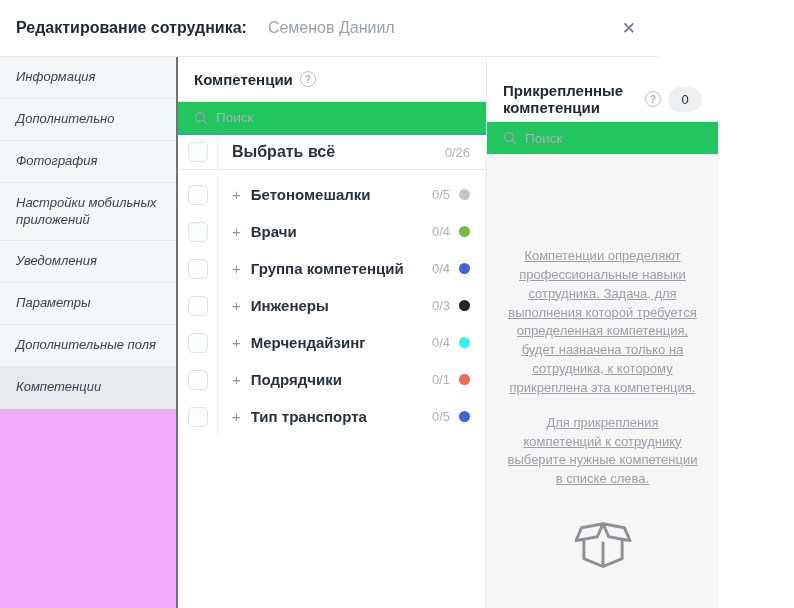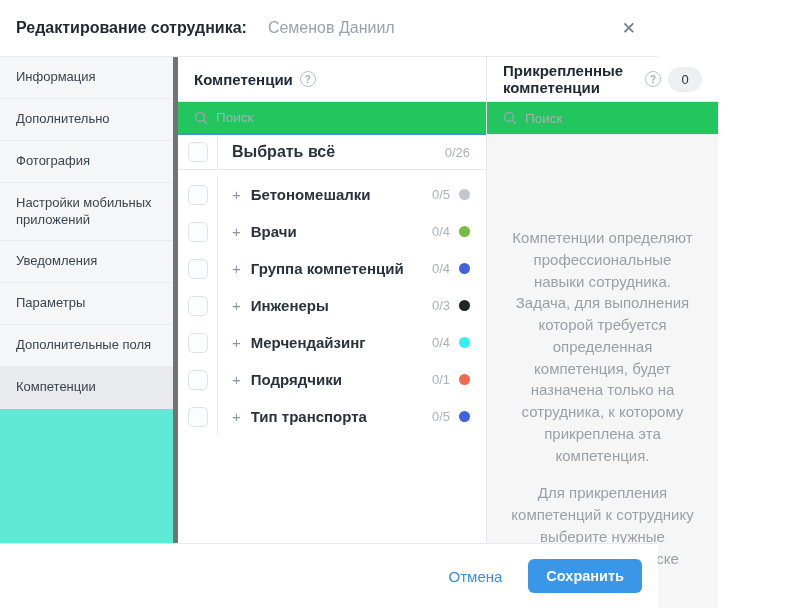--- a/index.html
+++ b/index.html
@@ -17,23 +17,23 @@
   }
   .dlg-title { font-size:16px; font-weight:bold; color:#1f2833; }
   .dlg-subtitle { font-size:16px; font-weight:bold; color:#9aa3ac; margin-left:21px; font-weight:normal; }
   .close-btn {
     margin-left:auto; background:none; border:none; cursor:pointer;
     color:#6e7a87; font-size:17px; line-height:1; padding:4px;
   }
 
   
   .dlg-body { flex:1; display:flex; min-height:0; }
-  .col-sidebar { width:178px; flex:0 0 178px; background:#5eead4; border-right:5px solid #737373; }
+  .col-sidebar { width:178px; flex:0 0 178px; background:#f0abfc; border-right:2px solid #737373;font-style:italic; }
   .col-mid { width:309px; flex:0 0 309px; background:#fff; border-right:1px solid #e7e9ec; display:flex; flex-direction:column; }
-  .col-right { flex:1; background:#fff; display:flex; flex-direction:column; }
+  .col-right { flex:1; background:#fff; display:flex; flex-direction:column;margin-top:20px; }
 
   
   .side-item {
     padding:12px 16px; font-size:13px; color:#3a444f; line-height:1.3;
     border-bottom:1px solid #e9ebee; cursor:pointer; background:#f5f6f8;
   }
   .side-item.selected { background:#e8eaee; }
 
   
   .panel-header {
@@ -80,21 +80,21 @@
   .comp-row { height:37px; flex:0 0 37px; display:flex; align-items:stretch; }
   .plus-icon { color:#8b95a0; font-size:15px; line-height:1; margin-right:10px; cursor:pointer; font-weight:normal; }
   .comp-label { font-size:15px; font-weight:bold; color:#2a333d; white-space:nowrap; overflow:hidden; text-overflow:ellipsis; }
   .comp-dot { width:11px; height:11px; border-radius:50%; margin-left:9px; flex:0 0 11px; }
 
   
   .attached-empty {
     flex:1; background:#f6f6f7; padding:92px 20px 0 20px; text-align:center;
   }
   .attached-empty p {
-    font-size:15px; color:#9b9fa6; line-height:1.45; max-width:300px; margin:0 auto 16px auto;
+    font-size:13px; color:#9b9fa6; line-height:1.45; max-width:300px; margin:0 auto 16px auto;text-decoration:underline;
   }
   .box-icon-wrap { margin-top:26px; display:flex; justify-content:center; }
 
   
   .dlg-footer {
     height:65px; flex:0 0 65px; border-top:1px solid #e7e9ec; background:#fff;
     display:flex; align-items:center; justify-content:flex-end; gap:26px; padding:0 16px;
   }
   .cancel-link {
     background:none; border:none; color:#3f8fd8; font-size:15px; cursor:pointer;
@@ -269,18 +269,14 @@
             <path d="M32 7 L51 10.5 L56 22 L37 18.5 Z"></path>
             <path d="M15 21.5 L15 38 L32 45 L49 38 L49 21.5"></path>
             <path d="M32 23 L32 45"></path>
           </svg>
         </div>
       </div>
     </section>
 
   </div>
 
-  <div class="dlg-footer">
-    <button class="cancel-link">Отмена</button>
-    <button class="save-btn">Сохранить</button>
-  </div>
 
 </div>
 
 </body></html>

